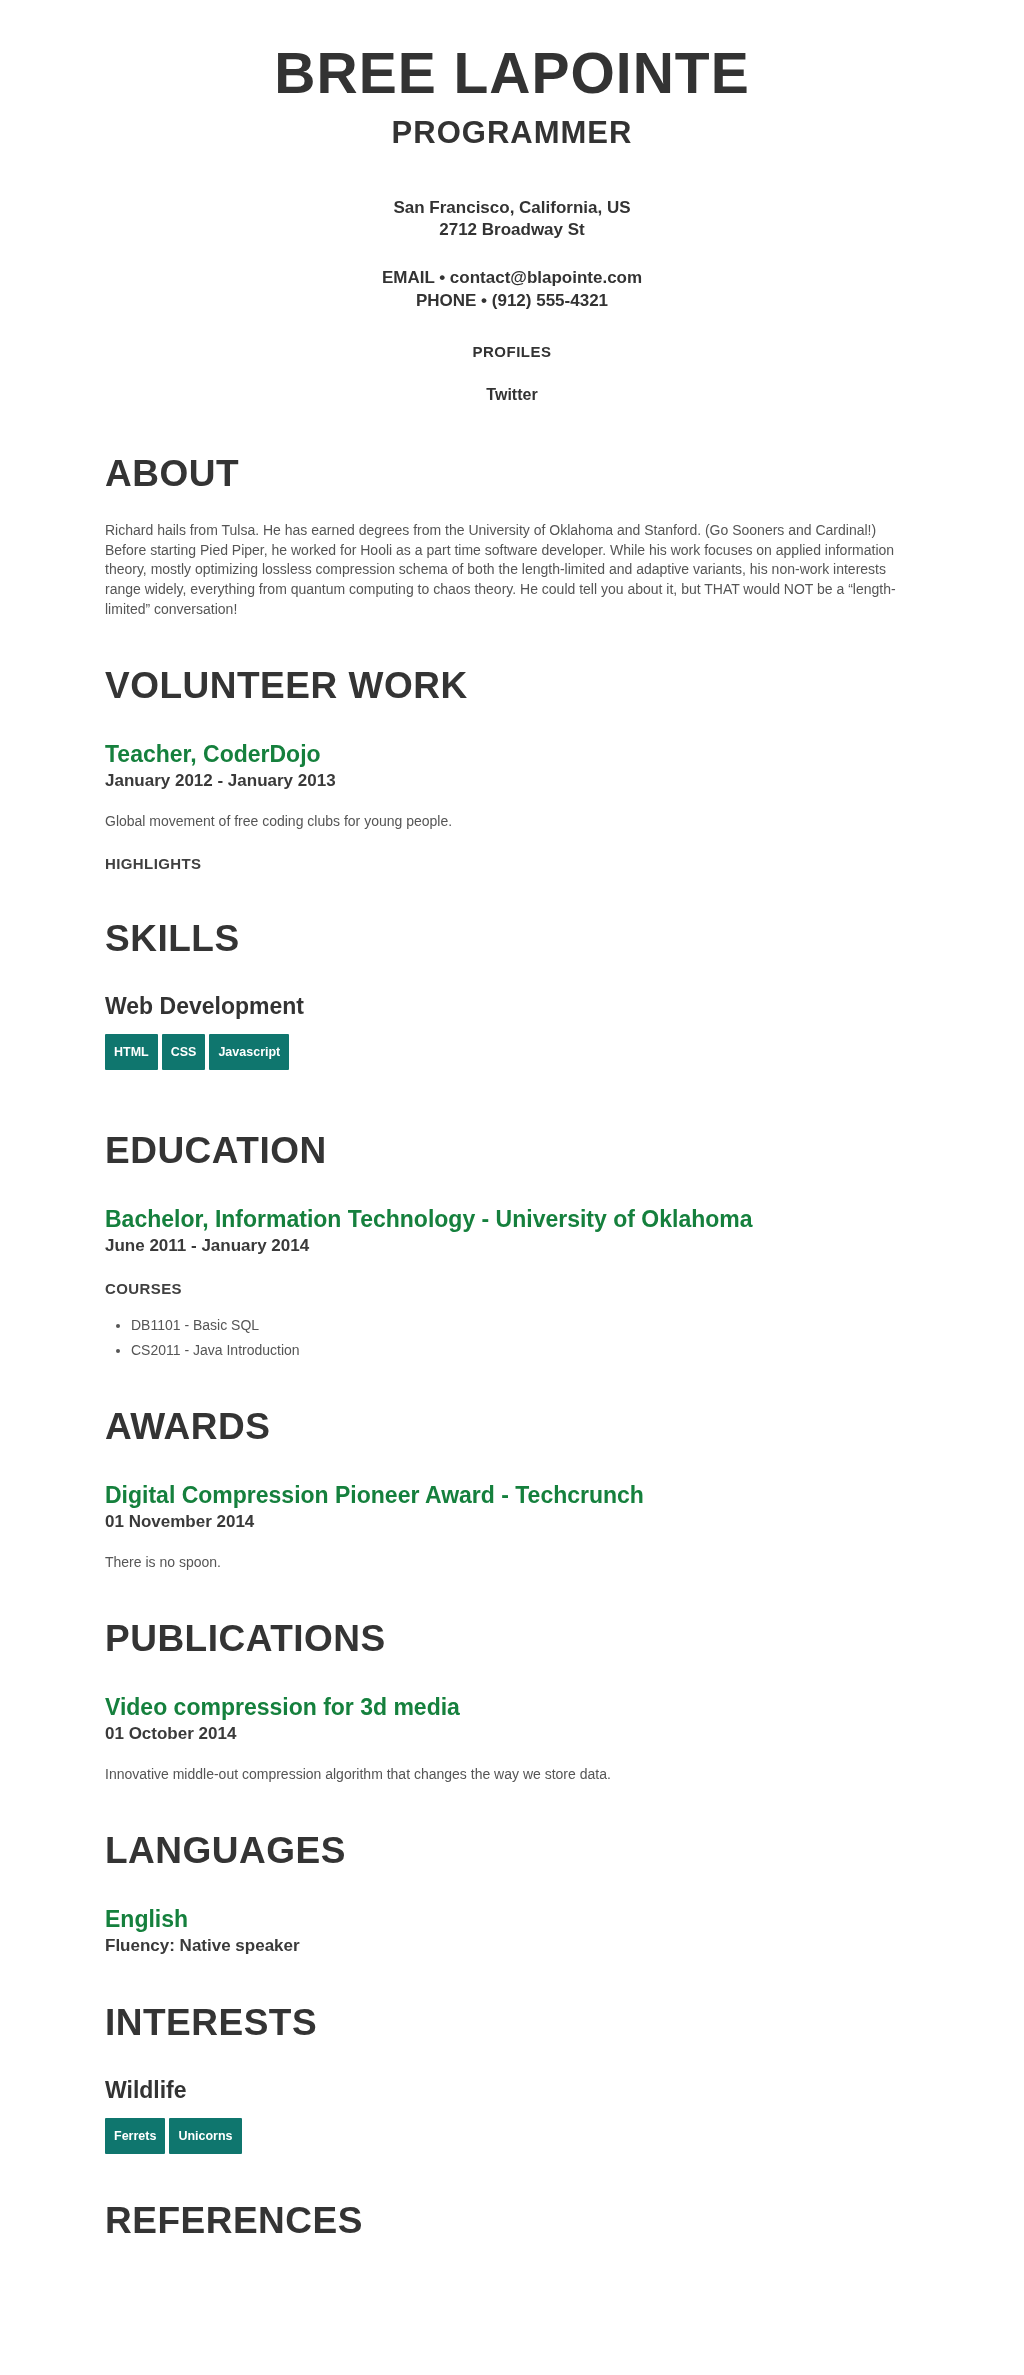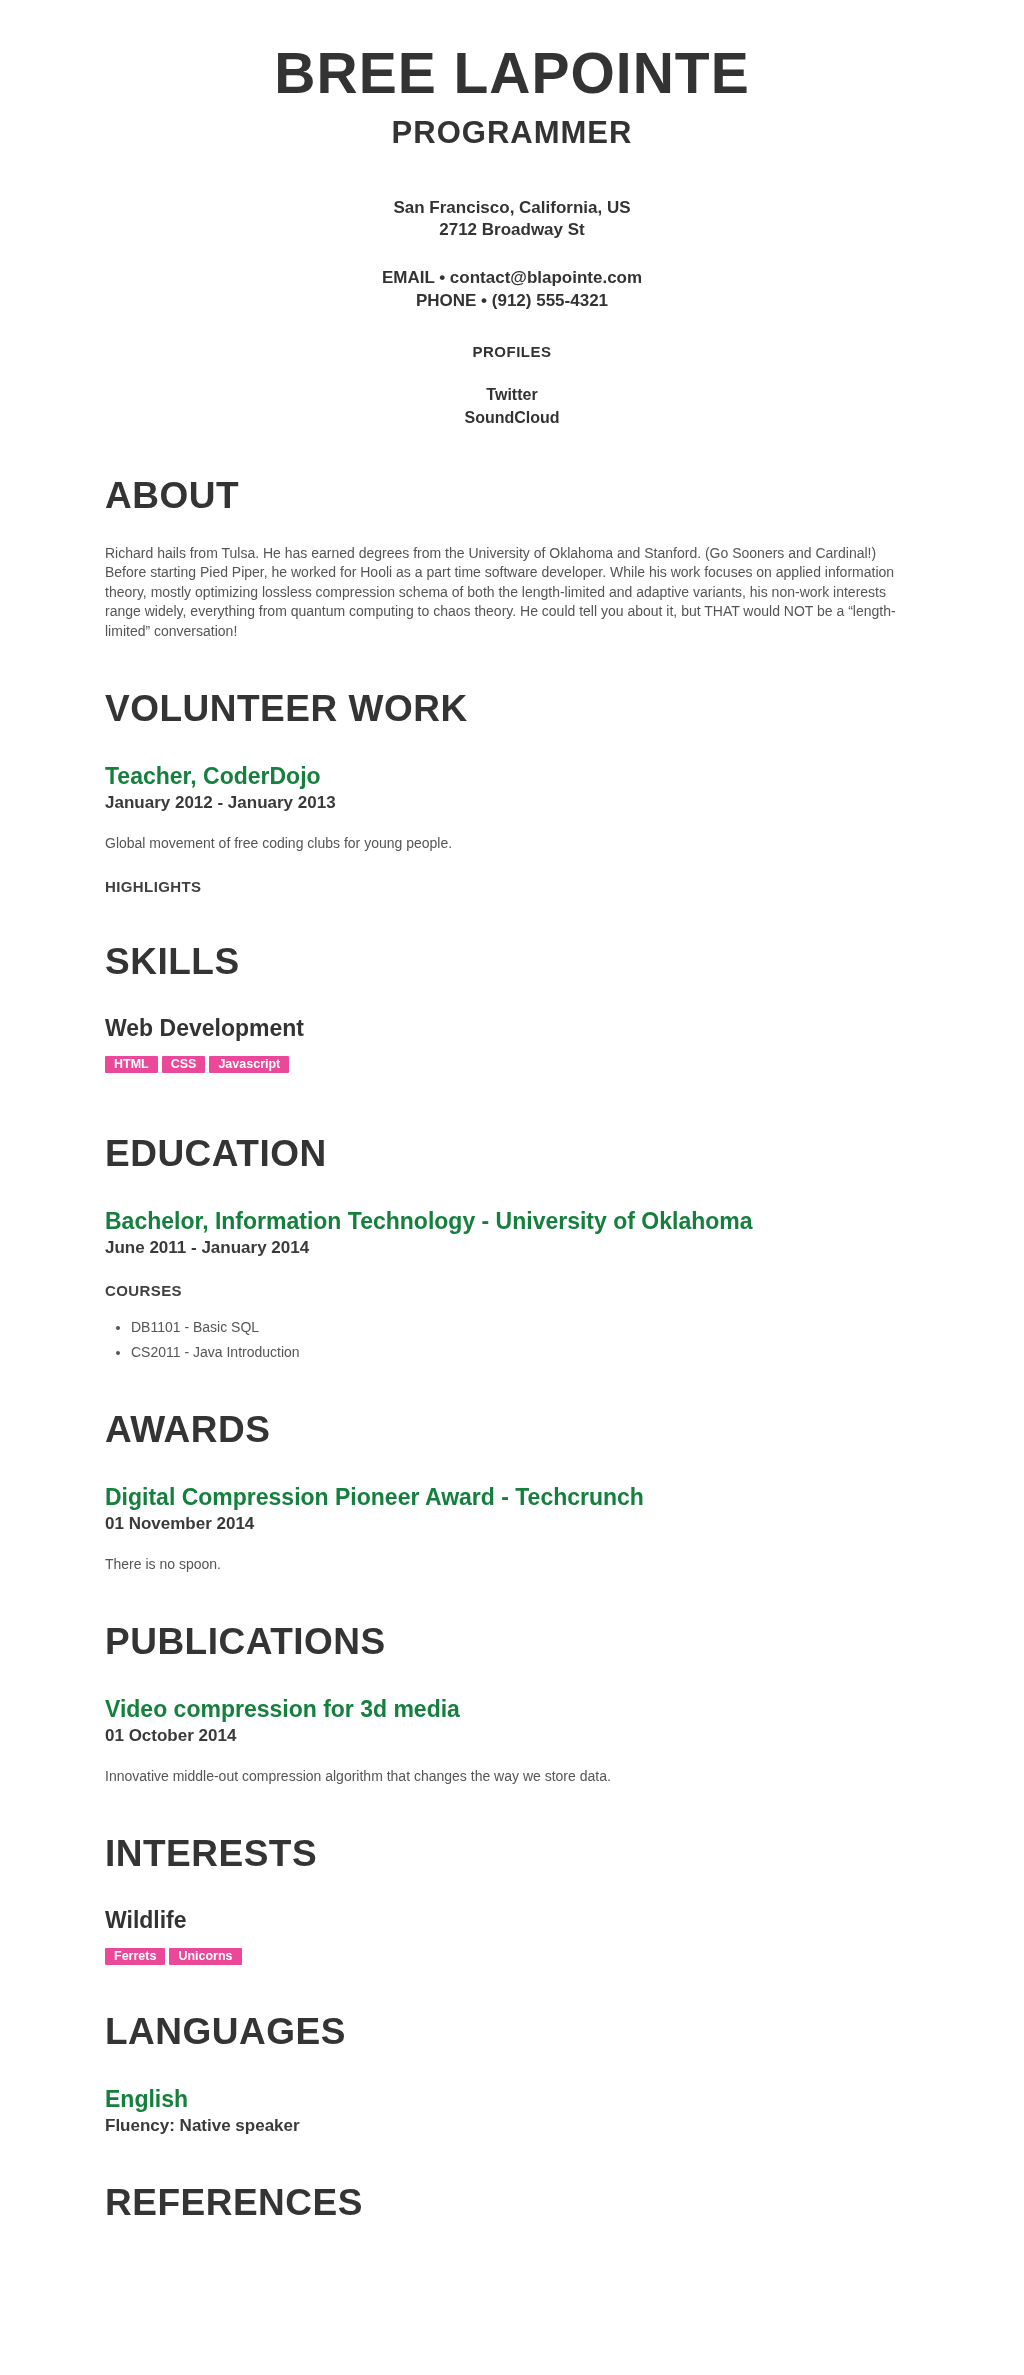--- a/index.html
+++ b/index.html
@@ -116,25 +116,25 @@
     font-weight: bold;
     margin: 32px 0 0;
     color: #333333;
   }
   .tags {
     display: flex;
     gap: 4px;
     margin-top: 14px;
   }
   .tag {
-    background: #ec4899;
+    background: #0f766e;
     color: #ffffff;
     font-size: 12.5px;
     font-weight: bold;
-    padding: 2px 9px;
+    padding: 12px 9px;
     border-radius: 1px;
     line-height: 1;
   }
 </style>
 </head>
 <body>
 
 <div class="page">
 
   <header class="resume-header">
@@ -147,21 +147,20 @@
     </div>
 
     <div class="contact-block secondary">
       <div>EMAIL • contact@blapointe.com</div>
       <div>PHONE • (912) 555-4321</div>
     </div>
 
     <div class="profiles-label">PROFILES</div>
     <div class="profiles-list">
       <div>Twitter</div>
-      <div>SoundCloud</div>
     </div>
   </header>
 
   <section>
     <h2 class="section-heading">ABOUT</h2>
     <p class="body-text">Richard hails from Tulsa. He has earned degrees from the University of Oklahoma and Stanford. (Go Sooners and Cardinal!) Before starting Pied Piper, he worked for Hooli as a part time software developer. While his work focuses on applied information theory, mostly optimizing lossless compression schema of both the length-limited and adaptive variants, his non-work interests range widely, everything from quantum computing to chaos theory. He could tell you about it, but THAT would NOT be a “length-limited” conversation!</p>
   </section>
 
   <section>
     <h2 class="section-heading">VOLUNTEER WORK</h2>
@@ -204,34 +203,34 @@
   </section>
 
   <section>
     <h2 class="section-heading">PUBLICATIONS</h2>
     <h3 class="item-title">Video compression for 3d media</h3>
     <div class="item-date">01 October 2014</div>
     <p class="item-summary">Innovative middle-out compression algorithm that changes the way we store data.</p>
   </section>
 
   <section>
+    <h2 class="section-heading">LANGUAGES</h2>
+    <h3 class="item-title">English</h3>
+    <div class="item-date">Fluency: Native speaker</div>
+  </section>
+
+  <section>
     <h2 class="section-heading">INTERESTS</h2>
     <div>
       <h3 class="group-title">Wildlife</h3>
       <div class="tags">
         <span class="tag">Ferrets</span>
         <span class="tag">Unicorns</span>
       </div>
     </div>
   </section>
 
   <section>
-    <h2 class="section-heading">LANGUAGES</h2>
-    <h3 class="item-title">English</h3>
-    <div class="item-date">Fluency: Native speaker</div>
-  </section>
-
-  <section>
     <h2 class="section-heading">REFERENCES</h2>
 
   </section>
 
 </div>
 
 </body></html>

